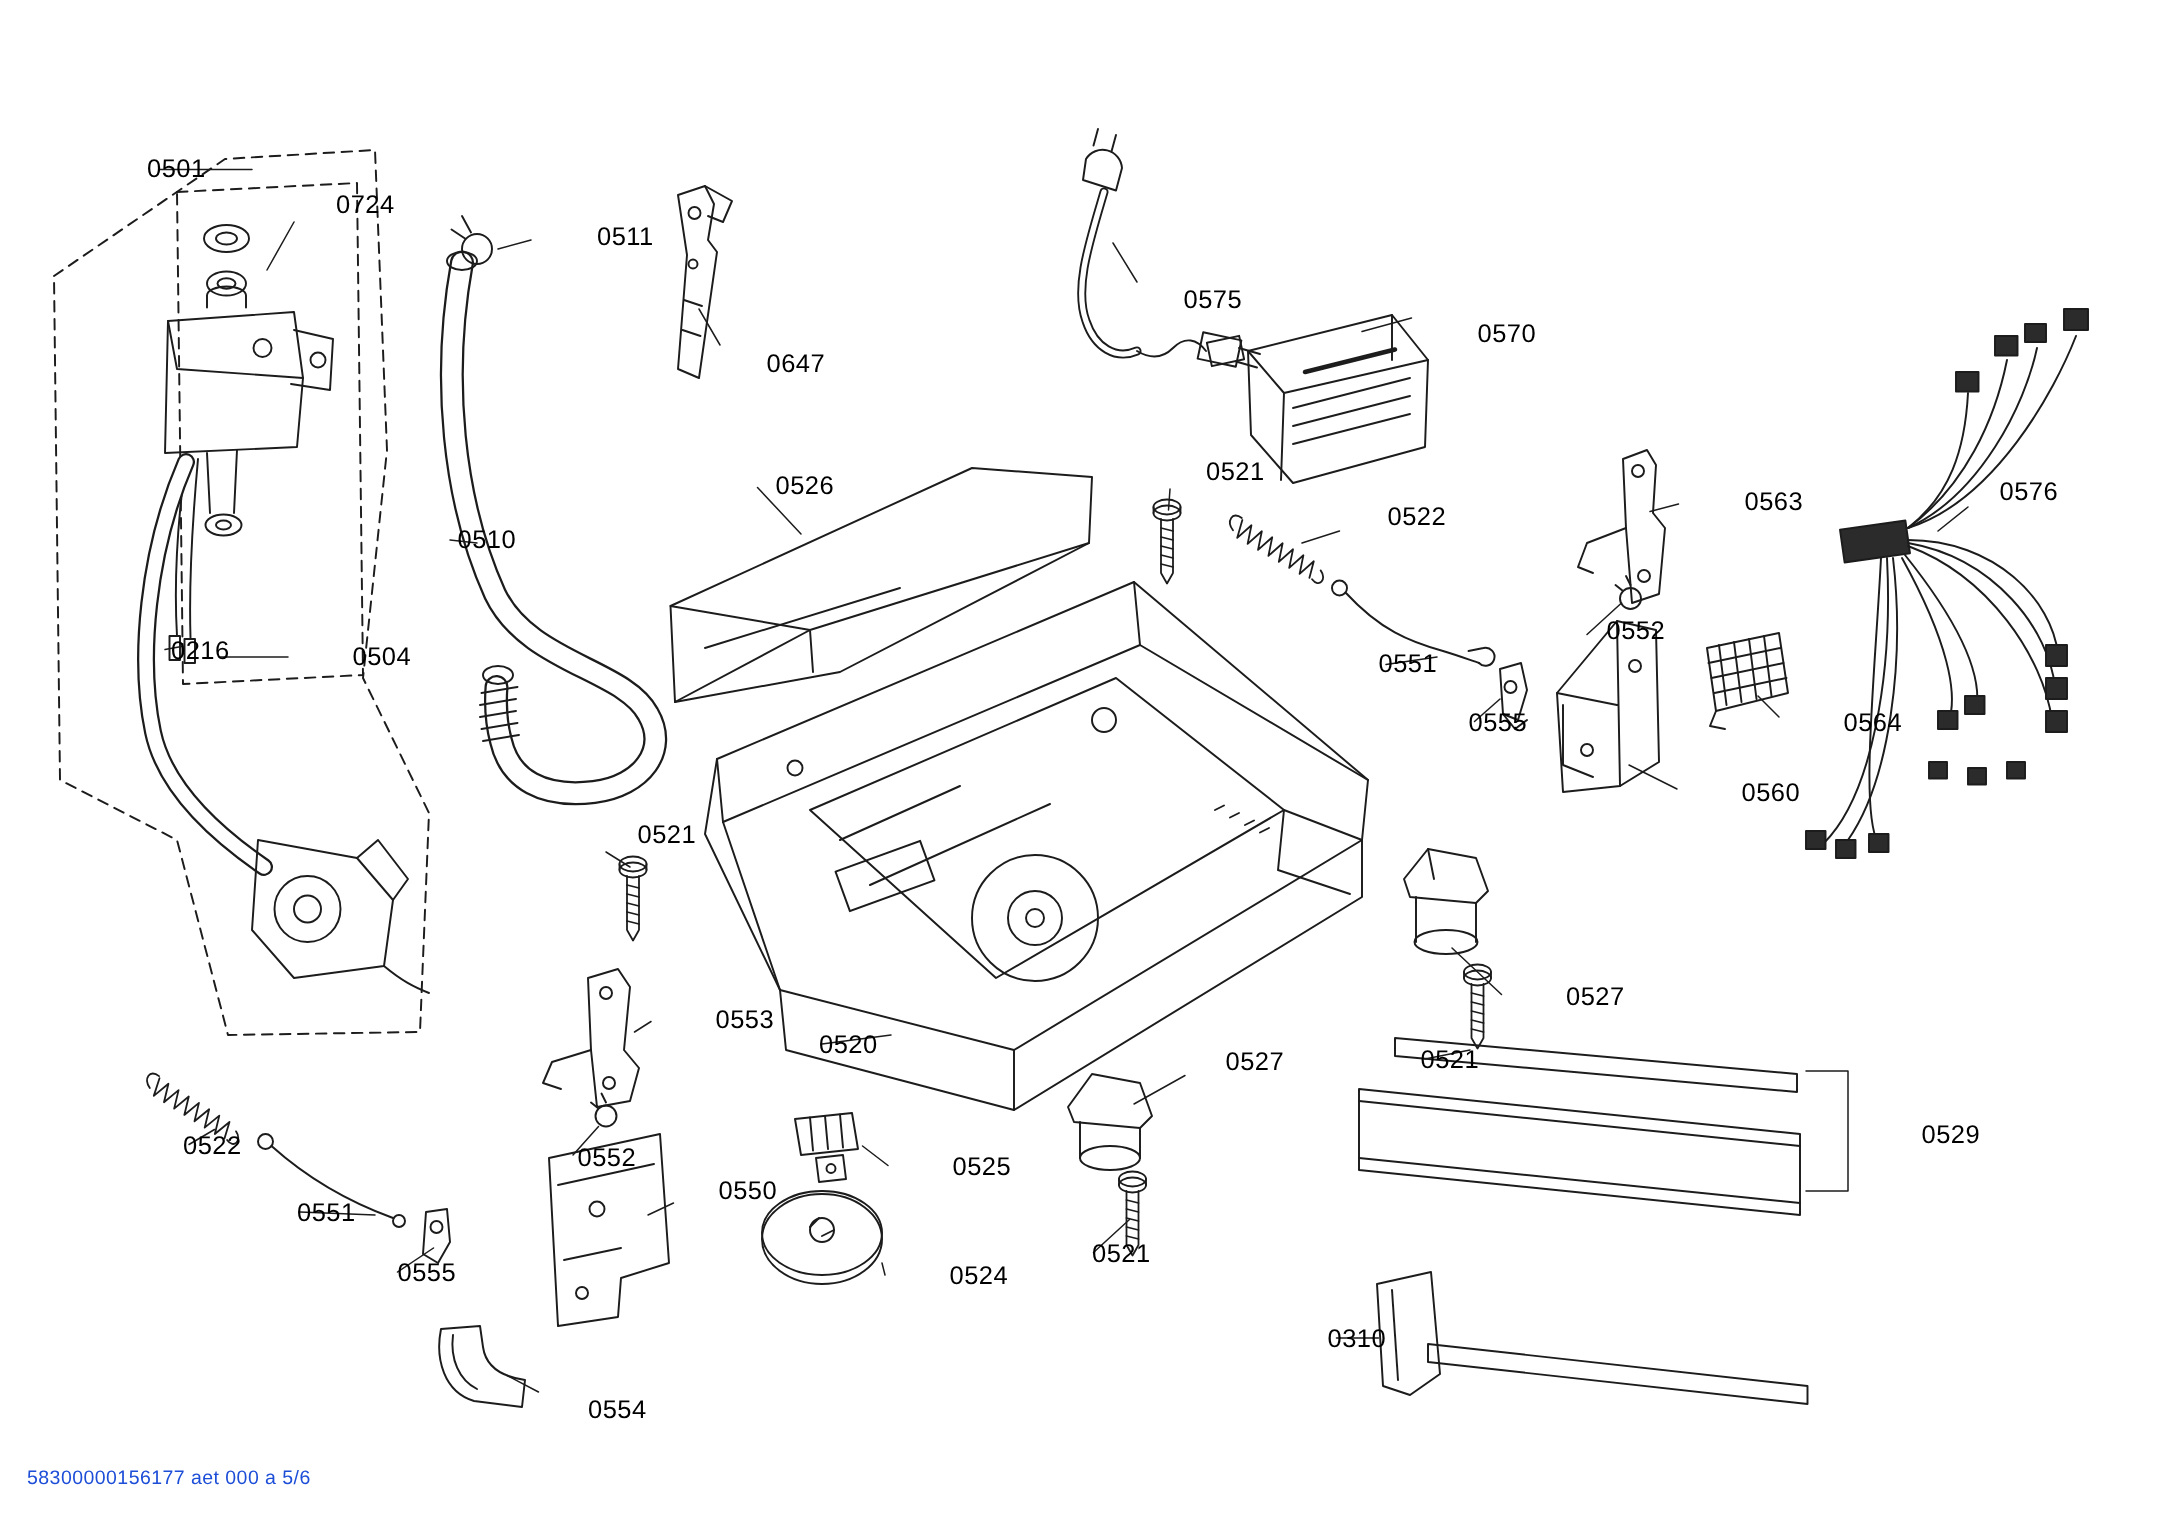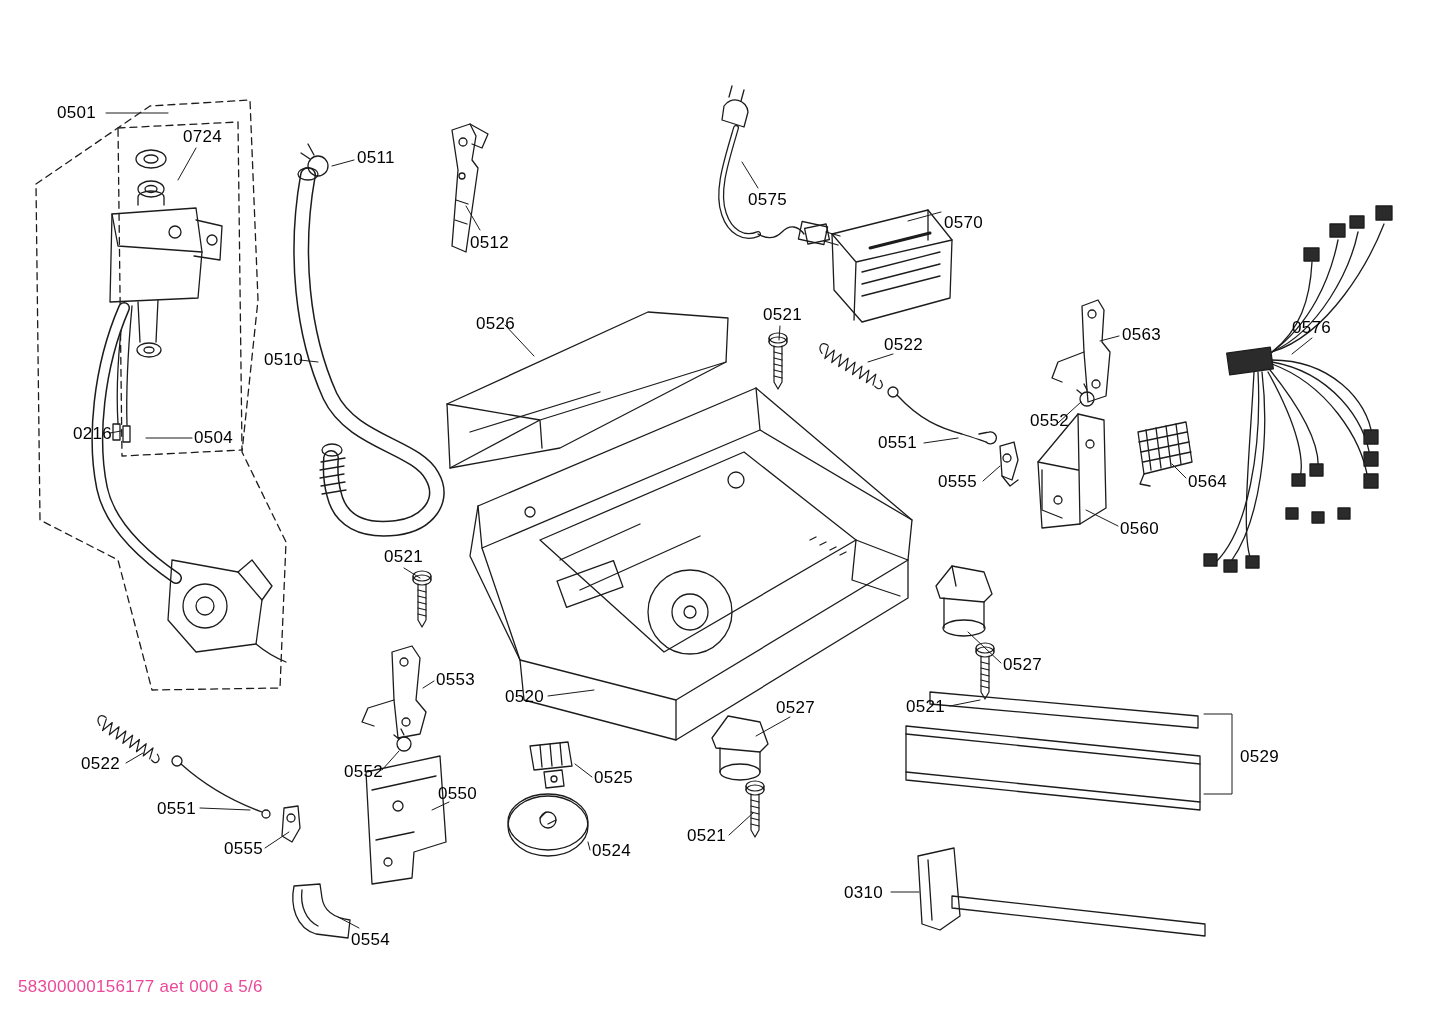--- a/index.html
+++ b/index.html
@@ -3,24 +3,24 @@
 <meta charset="utf-8">
 <style>
   html,body{margin:0;padding:0;background:#fff;}
   .stage{
     position:relative;width:1442px;height:1019px;background:#ffffff;
     font-family:"Liberation Sans", sans-serif;overflow:hidden;
   }
   .stage svg{position:absolute;left:0;top:0;}
   .part-label{
     position:absolute;font-size:17px;line-height:20px;color:#000;
-    letter-spacing:.3px;white-space:nowrap;
+    letter-spacing:.3px;white-space:nowrap;margin-left:41px;
   }
   .doc-footer{
-    position:absolute;left:18px;top:977px;font-size:17px;color:#ec4899;
+    position:absolute;left:18px;top:977px;font-size:13px;color:#1d4ed8;
     letter-spacing:.3px;
     text-align:center;
   }
 </style>
 </head>
 <body>
 
 <div class="stage">
 
   <svg width="1442" height="1019" viewBox="0 0 1442 1019">
@@ -334,21 +334,21 @@
         <path d="M729,835 L753,813"></path>
         <path d="M891,892 L919,892"></path>
         <path d="M359,928 L338,917"></path>
       </g>
     </g>
   </svg>
 
   <div class="part-label" style="left:57px;top:103px">0501</div>
   <div class="part-label" style="left:183px;top:127px">0724</div>
   <div class="part-label" style="left:357px;top:148px">0511</div>
-  <div class="part-label" style="left:470px;top:233px">0512</div>
+  <div class="part-label" style="left:470px;top:233px">0647</div>
   <div class="part-label" style="left:748px;top:190px">0575</div>
   <div class="part-label" style="left:944px;top:213px">0570</div>
   <div class="part-label" style="left:476px;top:314px">0526</div>
   <div class="part-label" style="left:763px;top:305px">0521</div>
   <div class="part-label" style="left:884px;top:335px">0522</div>
   <div class="part-label" style="left:1122px;top:325px">0563</div>
   <div class="part-label" style="left:1292px;top:318px">0576</div>
   <div class="part-label" style="left:264px;top:350px">0510</div>
   <div class="part-label" style="left:73px;top:424px">0216</div>
   <div class="part-label" style="left:194px;top:428px">0504</div>

